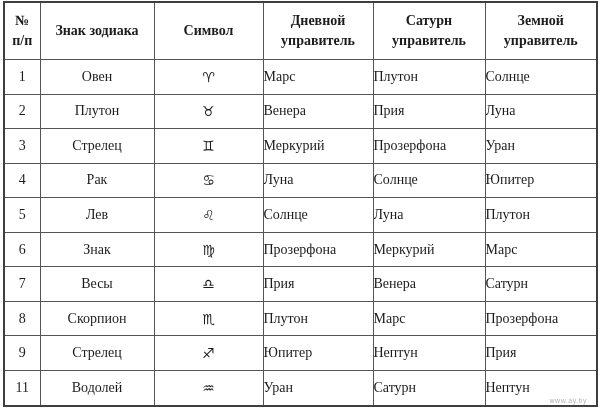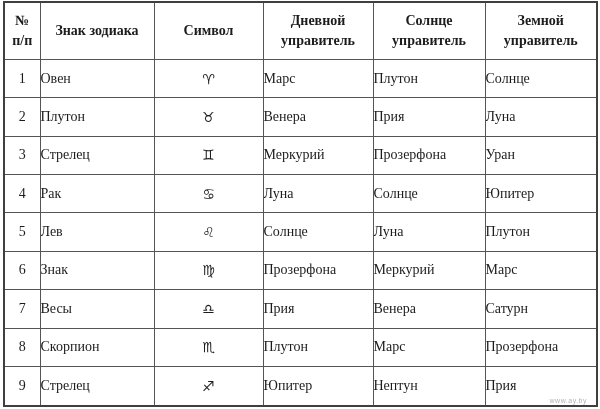--- a/index.html
+++ b/index.html
@@ -42,21 +42,21 @@
   }
   td.c-num {
     text-align: center;
   }
   td.c-left {
     text-align: left;
     padding-left: 10px;
     margin-left: 48px;
   }
   td.c-sign {
-    text-align: left;
+    text-align: center;
     padding-left: 13px;
   }
   td.c-sym {
     text-align: center;
     font-family: "DejaVu Sans", sans-serif;
     font-size: 19px;
     line-height: 1;
   }
   .watermark {
     position: absolute;
@@ -80,21 +80,21 @@
       <col style="width:110px">
       <col style="width:112px">
       <col>
     </colgroup>
     <thead>
       <tr>
         <th>№ п/п</th>
         <th>Знак зодиака</th>
         <th>Символ</th>
         <th>Дневной управитель</th>
-        <th>Солнце управитель</th>
+        <th>Сатурн управитель</th>
         <th>Земной управитель</th>
       </tr>
     </thead>
     <tbody>
         <tr>
           <td class="c-num">1</td>
           <td class="c-sign">Овен</td>
           <td class="c-sym">♈</td>
           <td class="c-left">Марс</td>
           <td class="c-left">Плутон</td>
@@ -157,16 +157,24 @@
           <td class="c-left">Прозерфона</td>
         </tr>
         <tr>
           <td class="c-num">9</td>
           <td class="c-sign">Стрелец</td>
           <td class="c-sym">♐</td>
           <td class="c-left">Юпитер</td>
           <td class="c-left">Нептун</td>
           <td class="c-left">Прия</td>
         </tr>
+        <tr>
+          <td class="c-num">11</td>
+          <td class="c-sign">Водолей</td>
+          <td class="c-sym">♒</td>
+          <td class="c-left">Уран</td>
+          <td class="c-left">Сатурн</td>
+          <td class="c-left">Нептун</td>
+        </tr>
       </tbody>
   </table>
   <div class="watermark">www.ay.by</div>
 </div>
 
 </body></html>

